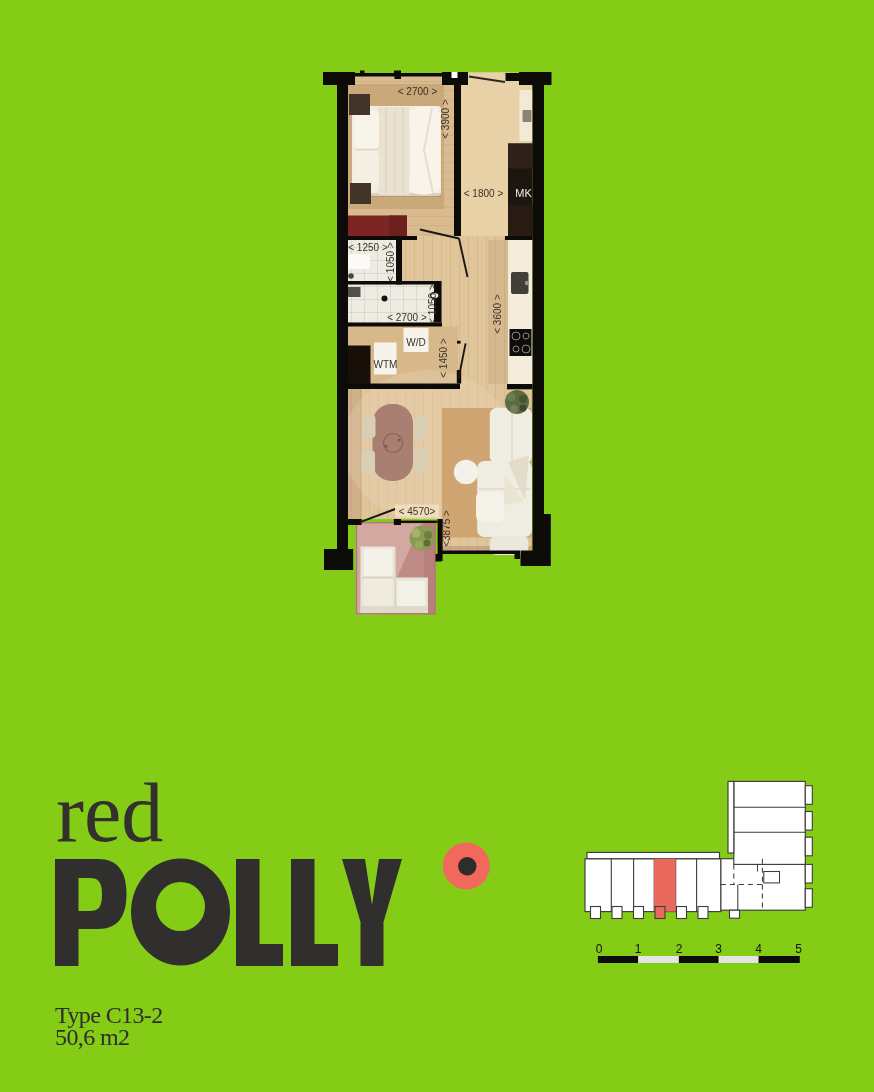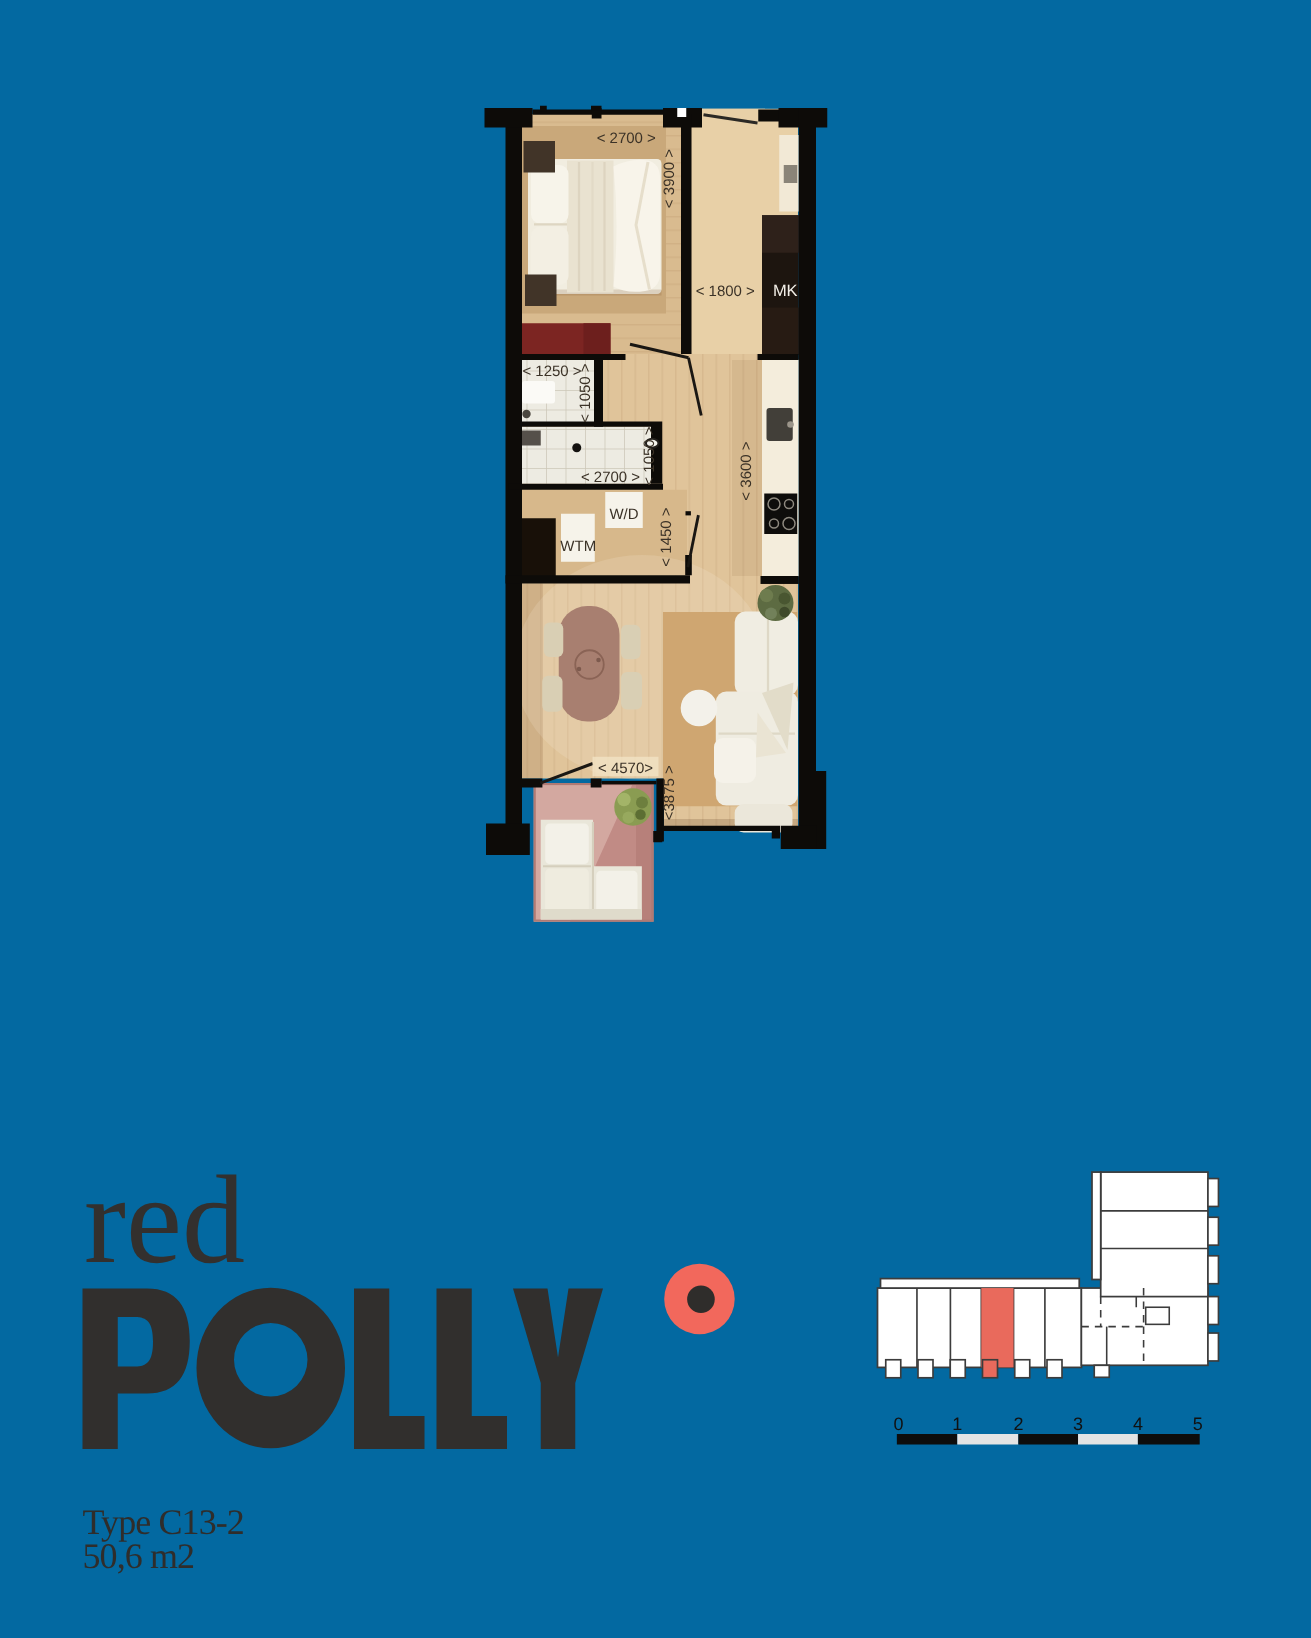--- a/index.html
+++ b/index.html
@@ -1,16 +1,16 @@
 <!DOCTYPE html>
 <html><head>
 <meta charset="utf-8">
 <style>
   html,body{margin:0;padding:0;background:#ffffff;}
-  #page{position:relative;width:874px;height:1092px;background:#0369a1;overflow:hidden;}
+  #page{position:relative;width:874px;height:1092px;background:#84cc16;overflow:hidden;}
   svg{display:block;}
   text{font-family:"Liberation Sans", sans-serif;}
   .dim{font-family:"Liberation Sans", sans-serif;font-size:10px;fill:#3b3227;}
   .serif{font-family:"Liberation Serif", serif;}
 </style>
 </head>
 <body>
 <div id="page">
 <svg width="874" height="1092" viewBox="0 0 874 1092">
 <defs>

